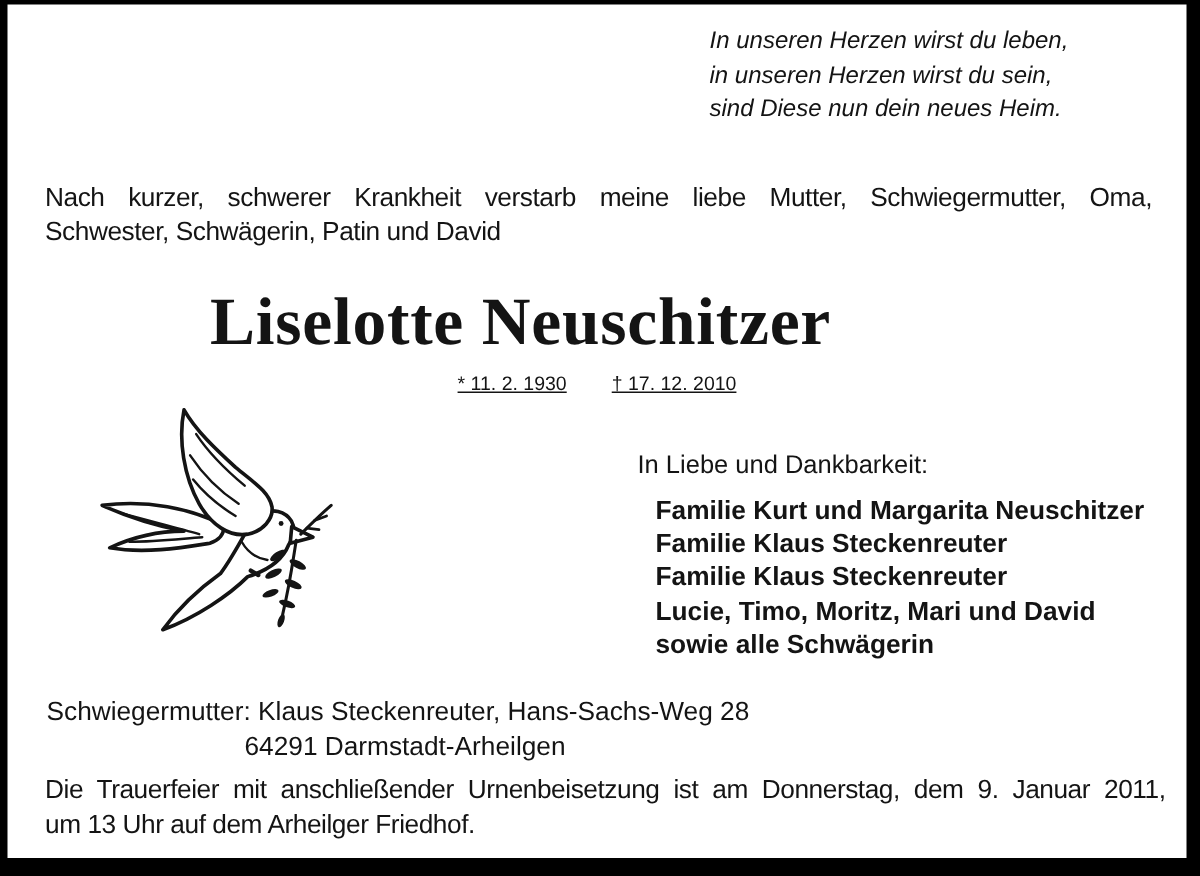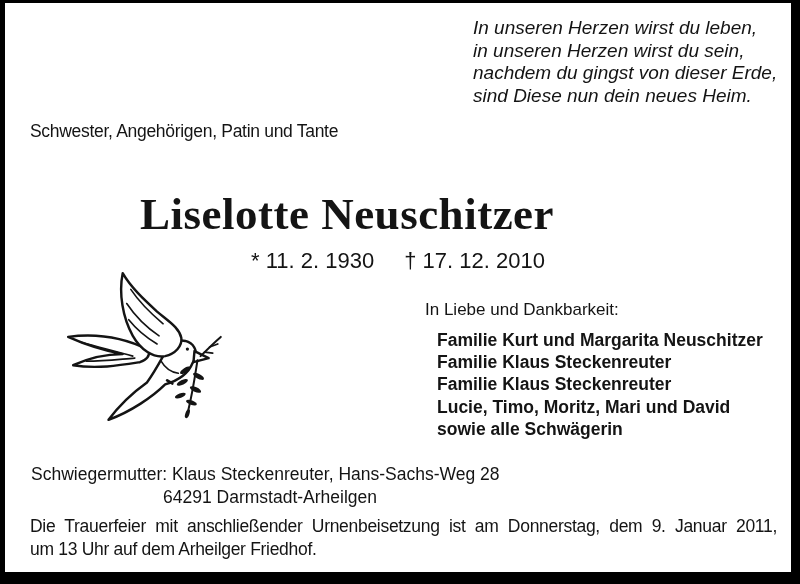--- a/index.html
+++ b/index.html
@@ -16,21 +16,21 @@
     left:5px;top:3px;
     width:786px;height:569px;
     background:#fff;
     overflow:hidden;
   }
   .abs{position:absolute;}
 
   .poem{
     left:468px;top:14px;
     font-style:italic;
-    font-size:19px;
+    font-size:16px;
     line-height:22.5px;
     white-space:nowrap;
   }
 
   .intro{
     left:25px;top:117px;
     width:738px;
     font-size:17.5px;
     line-height:23px;
     letter-spacing:-0.3px;
@@ -45,21 +45,22 @@
     font-weight:bold;
     font-size:45px;
     line-height:50px;
     letter-spacing:0.5px;
   }
 
   .dates{
     left:0;top:245px;
     width:786px;
     text-align:center;
-    font-size:22px;
+    font-size:13px;
+    text-decoration:underline;
   }
   .dates .gap{display:inline-block;width:30px;}
 
   .dove{
     left:55px;top:262px;
     width:182px;height:162px;
   }
 
   .condolence{
     left:420px;top:297px;
@@ -92,26 +93,26 @@
   }
 </style>
 </head>
 <body>
 
 <div class="page">
 
   <div class="abs poem">
     <div>In unseren Herzen wirst du leben,</div>
     <div>in unseren Herzen wirst du sein,</div>
-    <div>nachdem du gingst von dieser Erde,</div>
     <div>sind Diese nun dein neues Heim.</div>
   </div>
 
   <div class="abs intro">
-    <div>Schwester, Angehörigen, Patin und Tante</div>
+    <div class="justify-full">Nach kurzer, schwerer Krankheit verstarb meine liebe Mutter, Schwiegermutter, Oma,</div>
+    <div>Schwester, Schwägerin, Patin und David</div>
   </div>
 
   <div class="abs deceased-name">Liselotte Neuschitzer</div>
 
   <div class="abs dates">
     <span>* 11. 2. 1930</span><span class="gap"></span><span>† 17. 12. 2010</span>
   </div>
 
   <svg class="abs dove" viewBox="0 0 180 160" xmlns="http://www.w3.org/2000/svg">
     <g stroke="#141414" stroke-width="2.4" fill="#ffffff" stroke-linejoin="round" stroke-linecap="round">

